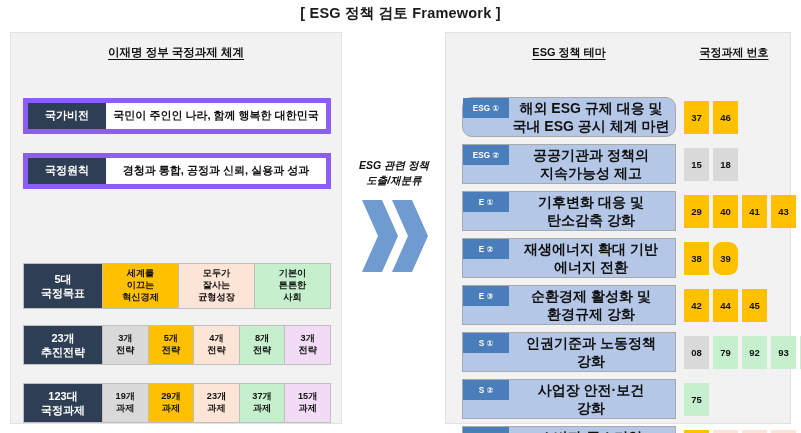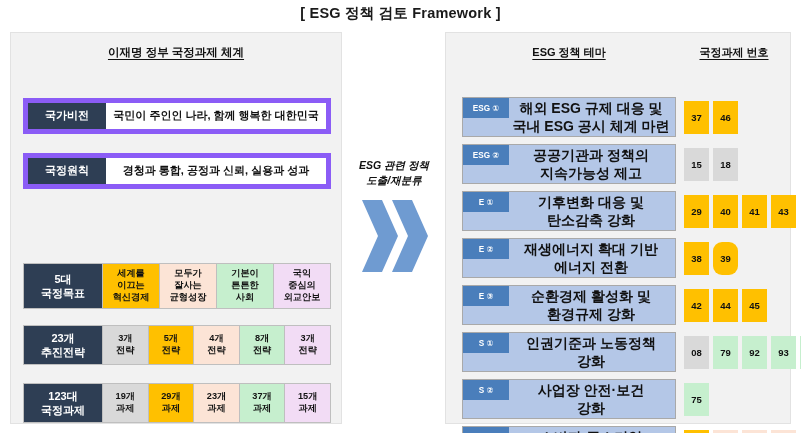--- a/index.html
+++ b/index.html
@@ -140,21 +140,20 @@
     <div class="bar" id="bar-principle">
       <div class="lbl">국정원칙</div>
       <div class="val">경청과 통합, 공정과 신뢰, 실용과 성과</div>
     </div>
 
     <div class="mrow" id="row-goals">
         <div class="rlbl">5대<br>국정목표</div>
         <div class="mcell" style="background: rgb(255, 192, 0);">세계를<br>이끄는<br>혁신경제</div>
         <div class="mcell" style="background: rgb(252, 228, 214);">모두가<br>잘사는<br>균형성장</div>
         <div class="mcell" style="background: rgb(198, 239, 206);">기본이<br>튼튼한<br>사회</div>
-        <div class="mcell" style="background: rgb(242, 220, 245);">국익<br>중심의<br>외교안보</div>
       </div>
     <div class="mrow" id="row-strategy">
         <div class="rlbl">23개<br>추진전략</div>
         <div class="mcell" style="background: rgb(217, 217, 217);">3개<br>전략</div>
         <div class="mcell" style="background: rgb(255, 192, 0);">5개<br>전략</div>
         <div class="mcell" style="background: rgb(252, 228, 214);">4개<br>전략</div>
         <div class="mcell" style="background: rgb(198, 239, 206);">8개<br>전략</div>
         <div class="mcell" style="background: rgb(242, 220, 245);">3개<br>전략</div>
       </div>
     <div class="mrow" id="row-tasks">
@@ -172,21 +171,21 @@
     <svg width="80" height="80" viewBox="0 0 80 80" aria-hidden="true">
       <polygon id="chev1" points="6,4 26,4 42,40 26,76 6,76 22,40" fill="#6f9bd1"></polygon>
       <polygon id="chev2" points="36,4 56,4 72,40 56,76 36,76 52,40" fill="#6f9bd1"></polygon>
     </svg>
   </div>
 
   <div class="panel" id="right-panel">
     <div class="col-head" id="head-theme">ESG 정책 테마</div>
     <div class="col-head" id="head-num">국정과제 번호</div>
     <div id="theme-rows">
-        <div class="trow" style="top: 64px;">
+        <div class="trow" style="top: 64px; border-radius: 10px;">
           <div class="badge">ESG ①</div>
           <div class="ttxt">해외 ESG 규제 대응 및<br>국내 ESG 공시 체계 마련</div>
         </div>
         <div class="numwrap" style="top: 64px;">
           <div class="numbox" style="background: rgb(255, 192, 0);">37</div>
           <div class="numbox" style="background: rgb(255, 192, 0);">46</div>
         </div>
         <div class="trow" style="top: 111px;">
           <div class="badge">ESG ②</div>
           <div class="ttxt">공공기관과 정책의<br>지속가능성 제고</div>

